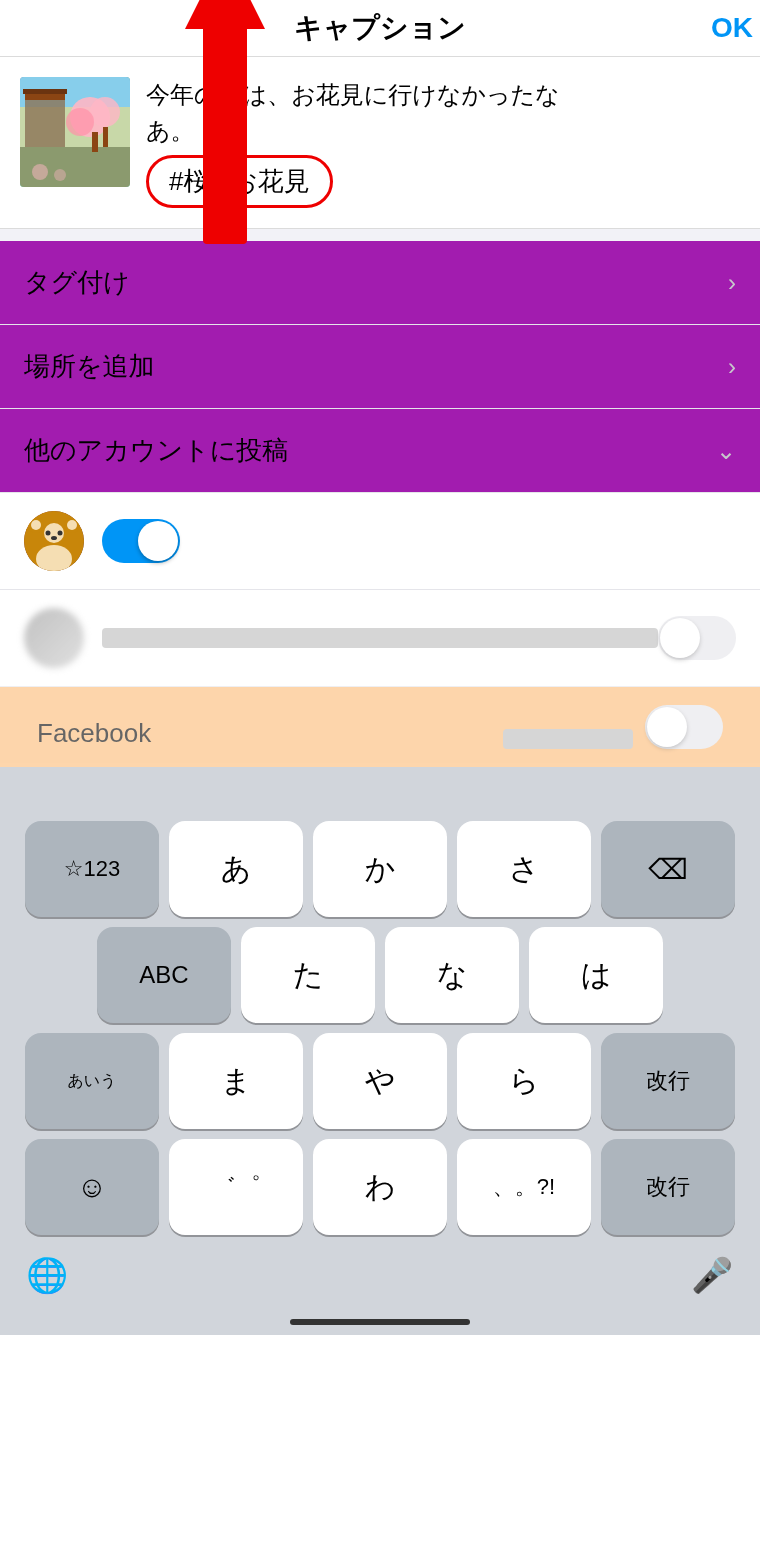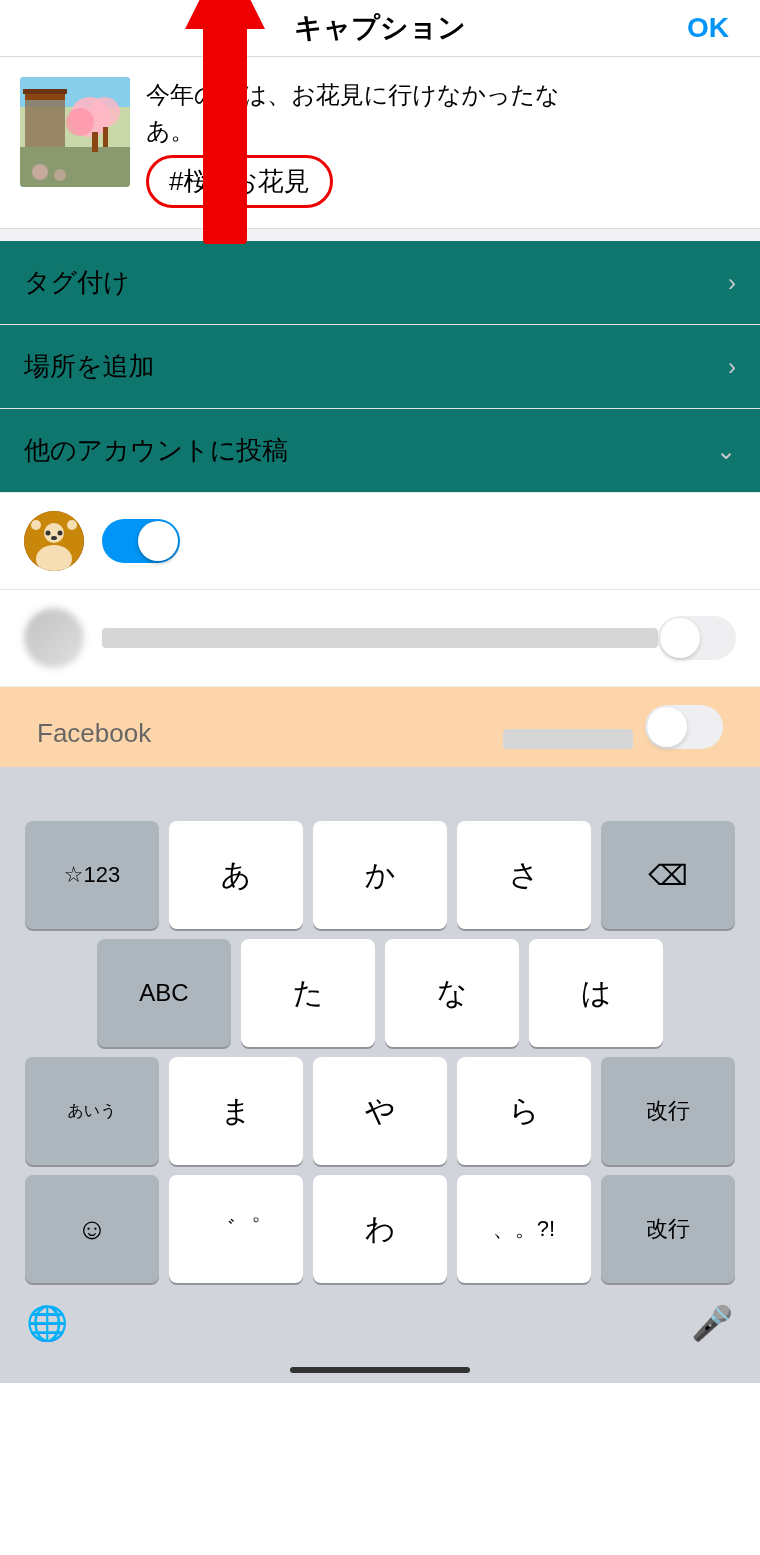--- a/index.html
+++ b/index.html
@@ -22,21 +22,21 @@
       position: relative;
       background: #fff;
     }
     .header-title {
       font-size: 28px;
       font-weight: 600;
       color: #000;
     }
     .header-ok {
       position: absolute;
-      right: 31px;
+      right: 7px;
       font-size: 28px;
       font-weight: 600;
       color: #0095f6;
       background: none;
       border: none;
       cursor: pointer;
     }
 
     
     .caption-area {
@@ -83,21 +83,21 @@
       padding: 6px 20px;
       margin-top: 6px;
       font-size: 26px;
       color: #000;
     }
     .menu-item {
       display: flex;
       align-items: center;
       justify-content: space-between;
       padding: 24px 24px;
-      background: #0f766e;
+      background: #a21caf;
       border-bottom: 1px solid #e5e5ea;
     }
     .menu-item-label {
       font-size: 26px;
       color: #000;
     }
     .chevron-icon {
       font-size: 24px;
       color: #c7c7cc;
     }
@@ -203,30 +203,30 @@
       background: #d1d5db;
     }
     .keyboard-row {
       display: flex;
       justify-content: center;
       gap: 10px;
       margin-bottom: 10px;
     }
     .key {
       background: #fff;
-      border-radius: 8px;
+      border-radius: 16px;
       display: flex;
       align-items: center;
       justify-content: center;
       font-size: 30px;
       color: #000;
       box-shadow: 0 2px 0 rgba(0,0,0,0.3);
       cursor: pointer;
       user-select: none;
-      height: 108px;
+      height: 96px;
     }
     .key-normal {
       width: 134px;
     }
     .key-wide {
       width: 134px;
       background: #adb5bd;
       color: #000;
       font-size: 22px;
     }

